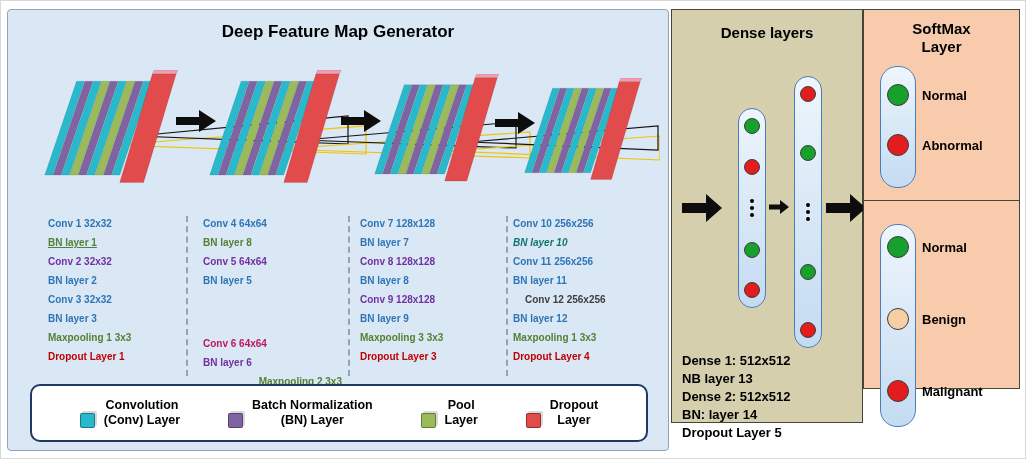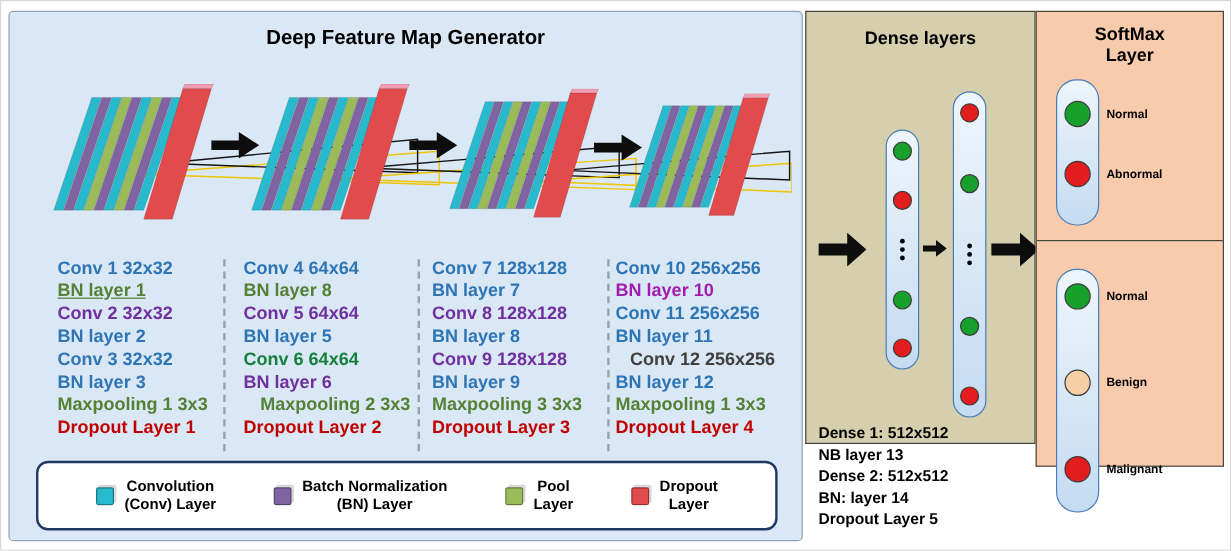--- a/index.html
+++ b/index.html
@@ -47,42 +47,42 @@
     border-left: 2px dashed #98a2ad;
   }
   .s1 { left: 178px; } .s2 { left: 340px; } .s3 { left: 498px; }
 
   .cols { position: absolute; left: 12px; top: 204px; width: 644px; height: 162px; display: flex; }
   .col { width: 161px; }
   .col:nth-child(1) { padding-left: 28px; }
   .col:nth-child(2) { padding-left: 22px; }
   .col:nth-child(3) { padding-left: 18px; }
   .col:nth-child(4) { padding-left: 10px; }
-  .layer-line { font-size: 15px; font-weight: 700; line-height: 19px; white-space: nowrap; }
+  .layer-line { font-size: 10px; font-weight: 700; line-height: 19px; white-space: nowrap; }
 
   .legend {
     position: absolute; left: 22px; top: 374px; width: 618px; height: 58px;
     background: #ffffff;
     border: 2px solid #1f3864; border-radius: 10px;
     display: flex; align-items: center; justify-content: space-evenly;
   }
-  .legend-item { display: flex; align-items: center; gap: 9px; }
+  .legend-item { display: flex; align-items: flex-end; gap: 9px; }
   .swatch {
     width: 15px; height: 15px; flex: 0 0 15px;
     border: 1px solid rgba(0,0,0,.35); border-radius: 2px;
     box-shadow: 2px -2px 0 rgba(0,0,0,.15);
   }
   .legend-label {
     font-size: 12.5px; font-weight: 700; color: #000;
     white-space: pre-line; text-align: center; line-height: 15px;
   }
 
   
   .dense {
-    left: 670px; top: 8px; width: 192px; height: 361px;
+    left: 670px; top: 8px; width: 192px; height: 414px;
     background: #d5cfae;
     border: 1.5px solid #474438;
     overflow: visible;
   }
   .dense-title {
     position: absolute; top: 14px; left: 0; width: 100%;
     text-align: center; font-size: 15px; font-weight: 700; color: #000;
   }
   .big-arrow { position: absolute; width: 40px; height: 28px; }
   .ba-in  { left: 10px;  top: 184px; }
@@ -123,21 +123,21 @@
     background: linear-gradient(180deg, #eef5fc 0%, #c4dbf1 100%);
     border: 1.5px solid #4a7ebb; border-radius: 17px;
   }
   .sm-pill-top    { top: 56px;  height: 122px; }
   .sm-pill-bottom { top: 214px; height: 203px; }
   .sm-rows { position: absolute; left: 23px; display: flex; flex-direction: column; }
   .sm-rows.top    { top: 74px;  gap: 28px; }
   .sm-rows.bottom { top: 226px; gap: 50px; }
   .sm-row { display: flex; align-items: center; gap: 13px; height: 22px; }
   .sm-circle { width: 22px; height: 22px; flex: 0 0 22px; border-radius: 50%; border: 1px solid #3c3c3c; }
-  .sm-label { font-size: 10px; font-weight: 700; color: #000; white-space: nowrap; }
+  .sm-label { font-size: 13px; font-weight: 700; color: #000; white-space: nowrap; }
 </style>
 </head>
 <body>
 
 <div class="stage">
 
   <svg width="0" height="0" style="position:absolute" aria-hidden="true">
     <defs>
       <g id="fmap">
         <polygon points="2,112 11,112 47,12 38,12" style="fill:var(--c-conv)"></polygon>
@@ -205,40 +205,40 @@
           <div class="layer-line" style="color: rgb(46, 117, 182);">BN layer 3</div>
           <div class="layer-line" style="color: rgb(83, 129, 53);">Maxpooling 1 3x3</div>
           <div class="layer-line" style="color: rgb(192, 0, 0);">Dropout Layer 1</div>
         </div>
       <div class="col">
 
       <div class="layer-line" style="color: rgb(46, 117, 182);">Conv 4 64x64</div>
           <div class="layer-line" style="color: rgb(83, 129, 53);">BN layer 8</div>
           <div class="layer-line" style="color: rgb(112, 48, 160);">Conv 5 64x64</div>
           <div class="layer-line" style="color: rgb(46, 117, 182);">BN layer 5</div>
-          <div class="layer-line" style="color: #15803d;">Conv 6 64x64</div>
+          <div class="layer-line" style="color: #be185d; margin-top: 44px;">Conv 6 64x64</div>
           <div class="layer-line" style="color: rgb(112, 48, 160);">BN layer 6</div>
           <div class="layer-line" style="color: rgb(83, 129, 53); text-align: right;">Maxpooling 2 3x3</div>
           <div class="layer-line" style="color: rgb(192, 0, 0);">Dropout Layer 2</div>
         </div>
       <div class="col">
 
       <div class="layer-line" style="color: rgb(46, 117, 182);">Conv 7 128x128</div>
           <div class="layer-line" style="color: rgb(46, 117, 182);">BN layer 7</div>
           <div class="layer-line" style="color: rgb(112, 48, 160);">Conv 8 128x128</div>
           <div class="layer-line" style="color: rgb(46, 117, 182);">BN layer 8</div>
           <div class="layer-line" style="color: rgb(112, 48, 160);">Conv 9 128x128</div>
           <div class="layer-line" style="color: rgb(46, 117, 182);">BN layer 9</div>
           <div class="layer-line" style="color: rgb(83, 129, 53);">Maxpooling 3 3x3</div>
           <div class="layer-line" style="color: rgb(192, 0, 0);">Dropout Layer 3</div>
         </div>
       <div class="col">
 
       <div class="layer-line" style="color: rgb(46, 117, 182);">Conv 10 256x256</div>
-          <div class="layer-line" style="color: #a21caf;">BN layer 10</div>
+          <div class="layer-line" style="color: #0f766e; font-style: italic;">BN layer 10</div>
           <div class="layer-line" style="color: rgb(46, 117, 182);">Conv 11 256x256</div>
           <div class="layer-line" style="color: rgb(46, 117, 182);">BN layer 11</div>
           <div class="layer-line" style="color: #404040; margin-left: 12px;">Conv 12 256x256</div>
           <div class="layer-line" style="color: rgb(46, 117, 182);">BN layer 12</div>
           <div class="layer-line" style="color: rgb(83, 129, 53);">Maxpooling 1 3x3</div>
           <div class="layer-line" style="color: rgb(192, 0, 0);">Dropout Layer 4</div>
         </div>
     </div>
 
     <div class="legend">

